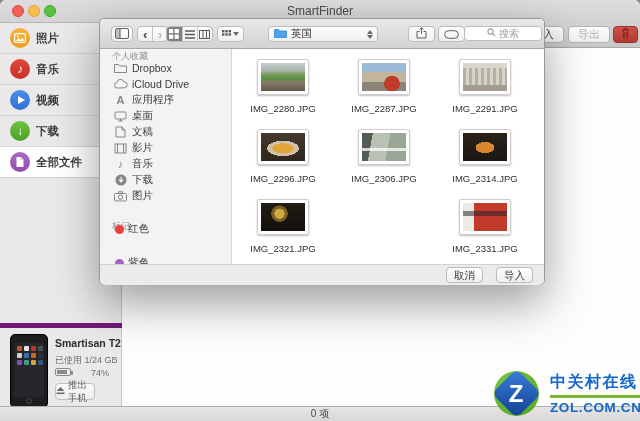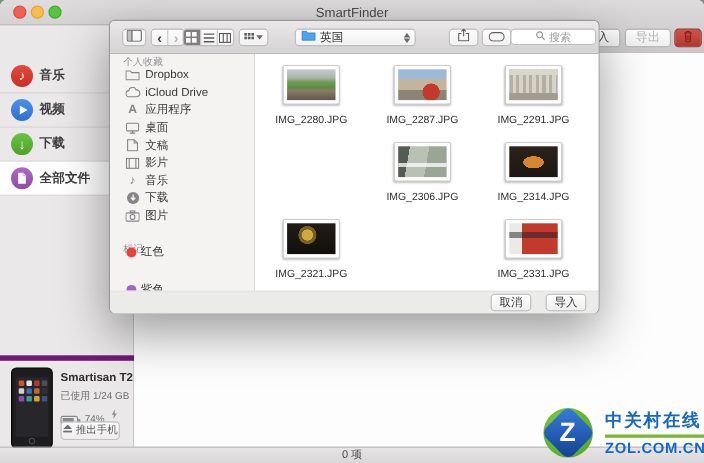--- a/index.html
+++ b/index.html
@@ -39,26 +39,26 @@
   .pscreen i{width:5px;height:5px;border-radius:1px;display:block;}
   .pscreen i:nth-of-type(1){background:#c9552e}.pscreen i:nth-of-type(2){background:#e8e4de}
   .pscreen i:nth-of-type(3){background:#b03a32}.pscreen i:nth-of-type(4){background:#4a4e55}
   .pscreen i:nth-of-type(5){background:#d4d0ca}.pscreen i:nth-of-type(6){background:#3a6fb5}
   .pscreen i:nth-of-type(7){background:#c06a2a}.pscreen i:nth-of-type(8){background:#2e3138}
   .pscreen i:nth-of-type(9){background:#8a4ab0}.pscreen i:nth-of-type(10){background:#3a9c8a}
   .pscreen i:nth-of-type(11){background:#d8a23a}.pscreen i:nth-of-type(12){background:#35558a}
   .phome{left:15px;bottom:3px;width:6px;height:6px;border:1px solid #4a4a4e;border-radius:50%;}
   .dev-name{left:55px;top:9px;font-size:10.5px;font-weight:bold;color:#2e2e30;}
   .dev-usage{left:55px;top:26px;font-size:9px;color:#6e6e72;}
-  .dev-batt{left:55px;top:40px;display:flex;align-items:flex-end;gap:6px;}
+  .dev-batt{left:55px;top:40px;display:flex;align-items:flex-start;gap:20px;}
   .batt{position:relative;width:16px;height:8px;border:1px solid #8a8a8e;border-radius:2px;}
   .batt::after{content:"";position:absolute;right:-3px;top:2px;width:2px;height:4px;background:#8a8a8e;border-radius:0 1px 1px 0;}
   .batt i{position:absolute;left:1px;top:1px;width:70%;height:4px;background:#8a8a8e;display:block;}
   .batt-txt{font-size:9px;color:#6e6e72;}
-  .eject-btn{left:55px;top:55px;width:54px;height:17px;border:1px solid #c2c0c0;border-radius:4px;background:linear-gradient(#fbfbfb,#efeeee);display:flex;align-items:center;justify-content:center;gap:3px;font-size:9.5px;color:#5a5a5e;}
+  .eject-btn{left:55px;top:55px;width:40px;height:17px;border:1px solid #c2c0c0;border-radius:4px;background:linear-gradient(#fbfbfb,#efeeee);display:flex;align-items:center;justify-content:center;gap:3px;font-size:9.5px;color:#5a5a5e;}
 
   
   .content{left:122px;top:48px;width:518px;height:358px;background:#fdfdfd;}
   .status-bar{left:0;top:406px;width:640px;height:15px;background:linear-gradient(#e6e4e4,#d9d7d7);border-top:1px solid #b0aeae;text-align:center;font-size:10px;color:#4a4a4c;line-height:14px;}
 
   
   .dialog{left:99px;top:18px;width:446px;height:267px;background:#fff;border:1px solid #9a9898;border-radius:5px;box-shadow:0 18px 45px rgba(0,0,0,.38);z-index:10;}
   .dlg-toolbar{left:0;top:0;width:444px;height:30px;background:linear-gradient(#eae8e8,#d4d2d2);border-bottom:1px solid #aaa8a8;border-radius:5px 5px 0 0;}
   .tbtn{top:7px;height:16px;border:1px solid #bdbbbb;border-radius:4px;background:linear-gradient(#fdfdfd,#f2f1f1);display:flex;align-items:center;justify-content:center;}
   .seg{display:flex;padding:0;}
@@ -119,20 +119,30 @@
     <div class="abs mbtn disabled" style="left:568px;top:26px;width:42px;">导出</div>
     <div class="abs mbtn-red">
       <span><svg width="9" height="12" viewBox="0 0 9 12">
             <path d="M1 3 h7 M3 3 V1.6 h3 V3 M2 3 l.5 8 h4 l.5-8" fill="none" stroke="#7e2018" stroke-width="0.9"></path>
             <path d="M3.6 5 v4.5 M5.4 5 v4.5" stroke="#7e2018" stroke-width="0.8"></path>
           </svg></span>
     </div>
   </div>
 
   <div class="abs app-sidebar">
+    <div class="abs srow" style="top:0;">
+      <span class="abs scircle c-photos">
+          <svg width="12" height="10" viewBox="0 0 12 10">
+            <rect x="0.6" y="0.6" width="10.8" height="8.8" rx="1.5" fill="none" stroke="#fff" stroke-width="1.2"></rect>
+            <circle cx="4" cy="3.4" r="1" fill="#fff"></circle>
+            <path d="M1.8 8 l2.8-3 2 2 2-2.5 1.8 3.5z" fill="#fff"></path>
+          </svg>
+        </span>
+      <span class="abs slabel">照片</span>
+    </div>
     <div class="abs srow" style="top:31px;">
       <span class="abs scircle c-music">
           <span style="font-size:12px;line-height:1;">♪</span>
         </span>
       <span class="abs slabel">音乐</span>
     </div>
     <div class="abs srow" style="top:62px;">
       <span class="abs scircle c-video">
           <span class="play-tri"></span>
         </span>
@@ -382,20 +392,24 @@
         <div class="fname">IMG_2280.JPG</div>
       </div>
       <div class="abs cell" style="left:105px;top:10px;">
         <div class="thumb"><div class="timg t2"></div></div>
         <div class="fname">IMG_2287.JPG</div>
       </div>
       <div class="abs cell" style="left:206px;top:10px;">
         <div class="thumb"><div class="timg t3"></div></div>
         <div class="fname">IMG_2291.JPG</div>
       </div>
+      <div class="abs cell" style="left:4px;top:80px;">
+        <div class="thumb"><div class="timg t4"></div></div>
+        <div class="fname">IMG_2296.JPG</div>
+      </div>
       <div class="abs cell" style="left:105px;top:80px;">
         <div class="thumb"><div class="timg t5"></div></div>
         <div class="fname">IMG_2306.JPG</div>
       </div>
       <div class="abs cell" style="left:206px;top:80px;">
         <div class="thumb"><div class="timg t6"></div></div>
         <div class="fname">IMG_2314.JPG</div>
       </div>
       <div class="abs cell" style="left:4px;top:150px;">
         <div class="thumb"><div class="timg t7"></div></div>

